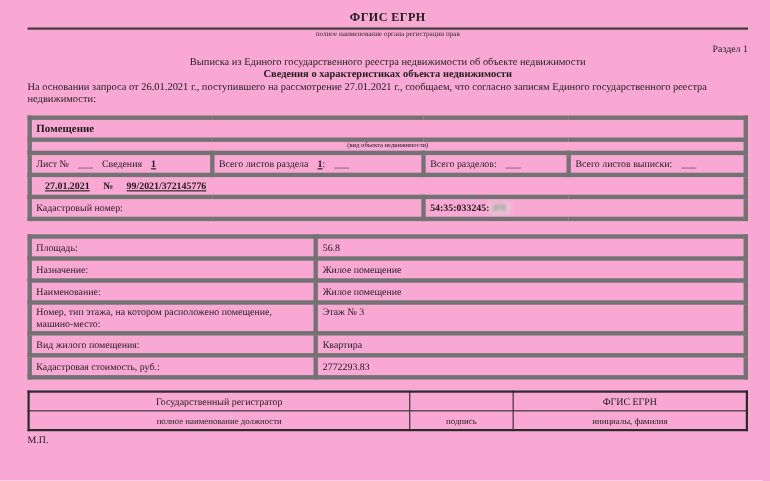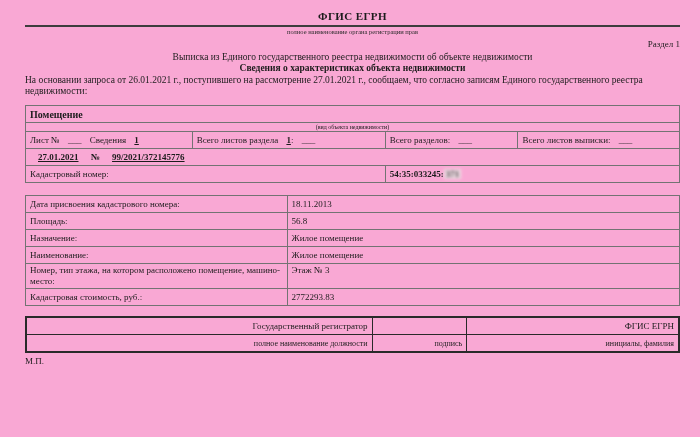--- a/index.html
+++ b/index.html
@@ -19,42 +19,42 @@
   .org-title { text-align:center; font-weight:bold; font-size:11px; letter-spacing:.4px; }
   .org-rule  { border-top:2px solid #3d3d3d; margin-top:3px; height:0; }
   .org-caption { text-align:center; font-size:6.5px; margin-top:1px; color:#2a2a2a; }
   .section-label { text-align:right; font-size:9px; margin-top:4px; }
   .doc-title { text-align:center; font-size:9.5px; margin-top:3px; }
   .doc-subtitle { text-align:center; font-size:9.5px; font-weight:bold; margin-top:1px; }
   .intro { font-size:9.5px; line-height:1.18; margin-top:2px; }
 
   
   table { border-collapse:collapse; width:100%; table-layout:fixed; }
-  td { border:1px solid #737373; font-size:9px; padding:1px 4px; vertical-align:middle;
+  td { border:4px solid #737373; font-size:9px; padding:1px 4px; vertical-align:middle;
        overflow:hidden; }
   .bold { font-weight:bold; }
   .u { text-decoration:underline; }
   .gap-s { margin-left:6px; } .gap-m { margin-left:10px; }
   .redacted { filter:blur(1.8px); opacity:.8; background:#e9e9e6; padding:0 2px; }
 
   
   .t1 { margin-top:8px; }
   .t1 td { height:14px; }
   .t1 .obj-type { font-weight:bold; font-size:10px; }
   .t1 .obj-caption { font-size:6px; text-align:center; height:8px; padding:0 4px; }
   .t1 .docnum-cell { font-weight:bold; padding-left:12px; }
   .cad-value { font-weight:bold; }
 
   
   .t2 { margin-top:12px; }
   .t2 td { height:14px; line-height:1.2; }
 
   
   .t3 { margin-top:10px; border:2px solid #2a2a2a; }
-  .t3 td { border:1.5px solid #2a2a2a; text-align:right; height:14px; }
+  .t3 td { border:1.5px solid #2a2a2a; text-align:center; height:14px; }
   .t3 .cap { font-size:8px; }
 
   .stamp { text-align:left; font-size:9px; margin-top:3px; }
 </style>
 </head>
 <body>
 
 <div class="page">
 
   <div class="org-title">ФГИС ЕГРН</div>
@@ -116,38 +116,38 @@
   </tbody>
     </table>
 
   <table class="t2">
     <colgroup>
         <col style="width:40%">
         <col style="width:60%">
       </colgroup>
     <tbody>
     <tr>
-      <td>Дата присвоения кадастрового номера:</td>
-      <td>18.11.2013</td>
-    </tr>
-    <tr>
       <td>Площадь:</td>
       <td>56.8</td>
     </tr>
     <tr>
       <td>Назначение:</td>
       <td>Жилое помещение</td>
     </tr>
     <tr>
       <td>Наименование:</td>
       <td>Жилое помещение</td>
     </tr>
     <tr>
       <td>Номер, тип этажа, на котором расположено помещение, машино-место:</td>
       <td style="vertical-align:top">Этаж № 3</td>
+    </tr>
+    <tr>
+      <td>Вид жилого помещения:</td>
+      <td>Квартира</td>
     </tr>
     <tr>
       <td>Кадастровая стоимость, руб.:</td>
       <td>2772293.83</td>
     </tr>
   </tbody>
     </table>
 
   <table class="t3">
     <colgroup>

